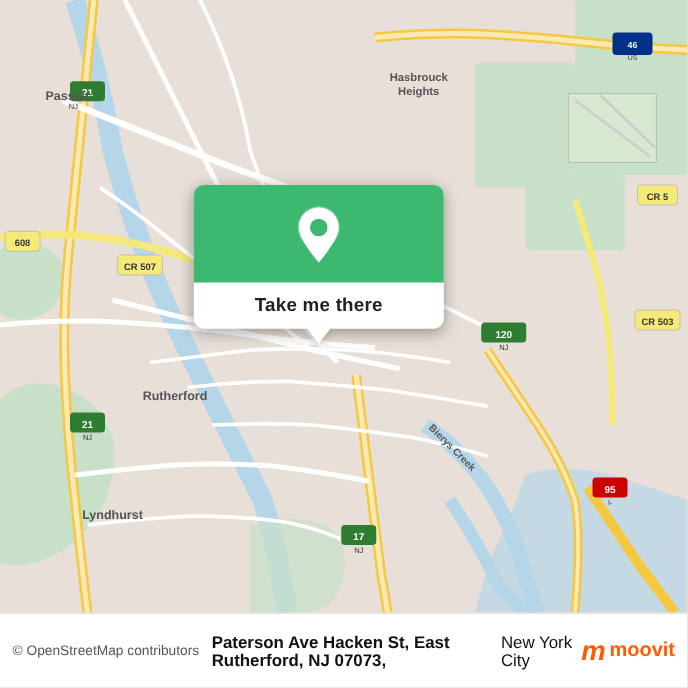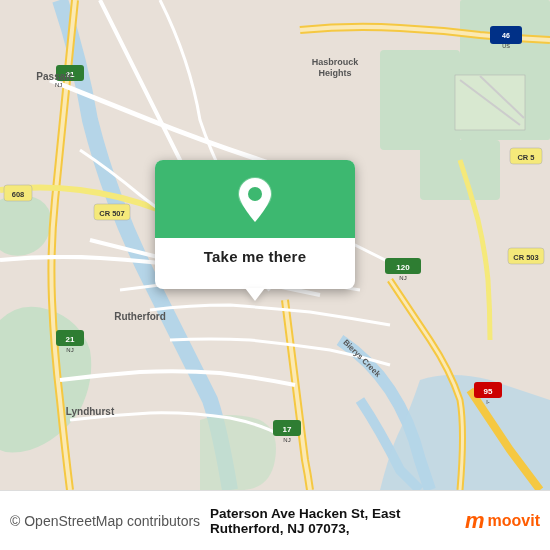--- a/index.html
+++ b/index.html
@@ -33,23 +33,22 @@
       position: absolute;
       top: 148px;
       left: 155px;
       width: 200px;
       background: white;
       border-radius: 8px;
       box-shadow: 0 3px 12px rgba(0,0,0,0.35);
       display: flex;
       flex-direction: column;
       align-items: center;
-      padding-bottom: 24px;
+      padding-bottom: 10px;
       z-index: 10;
-      margin-top: 12px;
     }
 
     #tooltip-card::after {
       content: '';
       position: absolute;
       bottom: -12px;
       left: 50%;
       transform: translateX(-50%);
       width: 0; height: 0;
       border-left: 10px solid transparent;
@@ -91,21 +90,21 @@
       height: 60px;
       background: white;
       border-top: 1px solid #ddd;
       display: flex;
       align-items: center;
       padding: 0 10px 0 10px;
       gap: 6px;
     }
 
     #osm-logo {
-      font-size: 14px;
+      font-size: 11px;
       color: #555;
       white-space: nowrap;
       flex-shrink: 0;
     }
 
     #address-block {
       display: flex;
       flex-direction: row;
       flex: 1;
       margin-left: 4px;
@@ -264,18 +263,19 @@
       </svg>
     </div>
     <button id="take-me-there-btn">Take me there</button>
   </div>
 </div>
 
 <div id="bottom-bar">
   <span id="osm-logo">© OpenStreetMap contributors</span>
   <div id="address-block">
     <span id="address-line1">Paterson Ave Hacken St, East Rutherford, NJ 07073,</span>
+    <span id="address-line2">New York City</span>
   </div>
   <div id="moovit-logo">
     <span class="moovit-m">m</span>
     <span class="moovit-text">moovit</span>
   </div>
 </div>
 
 </body></html>

